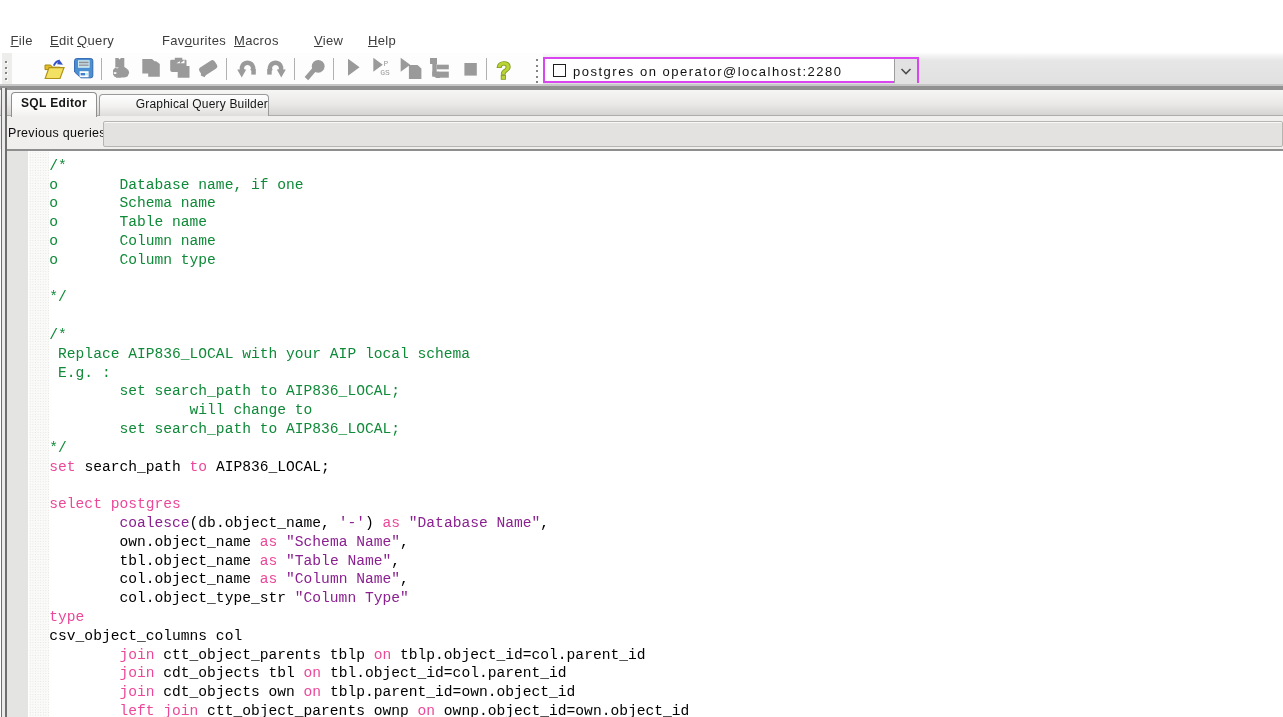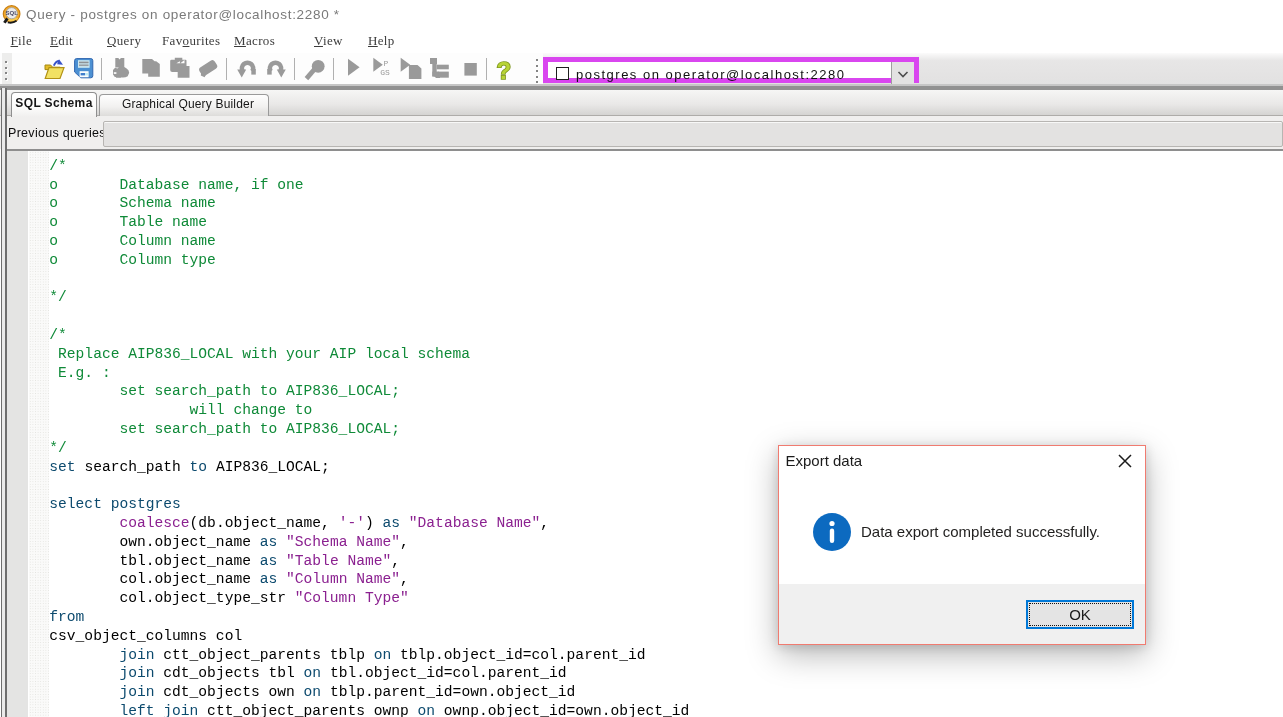--- a/index.html
+++ b/index.html
@@ -4,88 +4,76 @@
 <style>
   html,body{margin:0;padding:0;}
   #app{position:relative;width:1283px;height:717px;overflow:hidden;
        font-family:"Liberation Sans",sans-serif;background:#fff;}
   .abs{position:absolute;}
   
   #titlebar{left:0;top:0;width:1283px;height:28px;background:#ffffff;}
   #titletext{left:26px;top:0;height:28px;line-height:29px;font-size:13.5px;color:#7a7a7a;letter-spacing:0.68px;}
   
   #menubar{left:0;top:28px;width:1283px;height:25px;background:#ffffff;font-size:13px;color:#3c3c3c;}
-  .mi{position:absolute;top:0;height:25px;line-height:26px;letter-spacing:0.35px;font-family:Liberation Serif, serif;}
+  .mi{position:absolute;top:0;height:25px;line-height:26px;letter-spacing:0.35px;}
   
   #toolbar{left:0;top:53px;width:1283px;height:31px;background:#fdfdfd;}
   #tbright{left:543px;top:0;width:740px;height:31px;background:linear-gradient(#fbfbfb 0%,#e7e6e6 25%,#e2e1e1 100%);}
   .grip{width:10px;height:31px;top:0;background:#ededec;}
   .dot{position:absolute;width:2px;height:2px;background:#848484;box-shadow:1px 1px 0 #fff;}
   .sep{position:absolute;top:5px;width:1px;height:22px;background:#b0b0b0;}
   
-  #combo1{left:543px;top:4px;width:376px;height:26px;background:#fff;border:5px solid #d946ef;box-sizing:border-box;}
+  #combo1{left:543px;top:4px;width:376px;height:26px;background:#fff;border:2px solid #d946ef;box-sizing:border-box;}
   #combo1 .btn{position:absolute;right:0px;top:0px;width:22px;height:24px;background:#e3e2e2;border-left:1px solid #9e9e9e;}
   #combo1 .chk{position:absolute;left:8px;top:5px;width:11px;height:11px;border:1.6px solid #1f1f1f;background:#fff;}
   #combo1 .txt{position:absolute;left:28px;top:0;height:24px;line-height:25px;font-size:13px;color:#111;letter-spacing:1.5px;}
   
   #band1{left:0;top:84px;width:1283px;height:2px;background:#c6c6c6;}
   #band2{left:0;top:86px;width:1283px;height:3.5px;background:#919191;}
   #tabstrip{left:0;top:89.5px;width:1283px;height:26.5px;background:linear-gradient(#f6f6f5 0%,#e9e8e7 55%,#d3d2d0 100%);}
   #tabline{left:0;top:114.5px;width:1283px;height:1.5px;background:#aeaca9;}
   .tab{position:absolute;box-sizing:border-box;font-size:12px;color:#161616;text-align:center;}
-  #tab2{left:99px;top:94px;width:170px;height:22px;letter-spacing:0.18px;text-align:center;padding-left:8px;border:1px solid #9a9a9a;border-bottom:none;border-radius:4px 4px 0 0;background:linear-gradient(#fefefe 0%,#f2f1f0 55%,#dddcda 100%);line-height:19px;}
+  #tab2{left:99px;top:94px;width:170px;height:22px;letter-spacing:0.18px;text-align:right;padding-left:8px;border:1px solid #9a9a9a;border-bottom:none;border-radius:4px 4px 0 0;background:linear-gradient(#fefefe 0%,#f2f1f0 55%,#dddcda 100%);line-height:19px;}
   #tab1{left:11px;top:92px;width:86px;height:25px;letter-spacing:0.35px;border:1px solid #8f8f8f;border-bottom:none;border-radius:4px 4px 0 0;background:linear-gradient(#ffffff 0%,#fcfcfb 60%,#f0efee 100%);font-weight:bold;line-height:21px;z-index:3;}
   
   #prevrow{left:0;top:116px;width:1283px;height:33px;background:#f0efee;}
   #prevlabel{left:8px;top:0;height:33px;line-height:34px;font-size:12.5px;color:#0d0d0d;letter-spacing:0.3px;}
   #prevcombo{left:103px;top:5px;width:1180px;height:26px;background:#e3e2e1;border:1px solid #b7b5b2;box-sizing:border-box;border-radius:2px;box-shadow:inset 0 1px 0 #f8f8f7;}
   
   #edtop{left:5px;top:149px;width:1278px;height:1.5px;background:#8e8e8e;}
   #edleft1{left:0.6px;top:88px;width:1.6px;height:629px;background:#6e6e6e;}
   #edleft2{left:2.2px;top:88px;width:2.8px;height:629px;background:#eaeaea;}
   #edleft3{left:5px;top:88px;width:1.8px;height:629px;background:#6e6e6e;}
   #edborder{left:6.8px;top:150.5px;width:21.7px;height:566.5px;background:#e4e4e3;}
   #edbg{left:9px;top:150.5px;width:1274px;height:566.5px;background:#ffffff;}
   #gutter{left:28.5px;top:150.5px;width:20.5px;height:566.5px;background:#fafaf9;background-image:radial-gradient(#e3e3df 28%,rgba(0,0,0,0) 34%);background-size:2.6px 2.6px;}
   #code{left:49.3px;top:156.9px;margin:0;font-family:"Liberation Mono",monospace;font-size:14.62px;line-height:18.8px;color:#000;}
   .c{color:#0f8a38;} 
-  .k{color:#0c4a6e;} 
+  .k{color:#ec4899;} 
   .s{color:#8b2190;text-align:center;} 
   
   #dialog{left:778px;top:445px;width:368px;height:200px;background:#fff;border:1.4px solid #f07b70;box-sizing:border-box;box-shadow:0 10px 30px rgba(0,0,0,.28),0 2px 10px rgba(0,0,0,.14);}
   #dtitle{left:6.5px;top:6px;font-size:15px;color:#1b1b1b;}
   #dclose{left:333.6px;top:3.6px;width:24px;height:24px;}
   #dfooter{left:0;bottom:0;width:100%;height:60.5px;background:#f0f0f0;}
   #dicon{left:33px;top:66px;width:40px;height:40px;}
   #dmsg{left:82px;top:58.5px;width:270px;height:53px;line-height:53px;font-size:15px;color:#201f1e;}
   #okbtn{left:247px;top:154px;width:108px;height:29px;background:#e4e4e4;border:2px solid #0078d7;box-sizing:border-box;}
   #okbtn .focus{position:absolute;left:1px;top:1px;right:1px;bottom:1px;border:1px dotted #111;}
   #okbtn .lbl{position:absolute;left:0;top:0;width:100%;height:100%;text-align:center;line-height:25px;font-size:15px;color:#1b1b1b;}
 </style>
 </head>
 <body>
 <div id="app">
 
-  <div id="titlebar" class="abs">
-    <svg class="abs" style="left:2px;top:4px" width="21" height="22" viewBox="0 0 21 22">
-      <circle cx="9.6" cy="10" r="8.3" fill="#f3ab2c"></circle>
-      <circle cx="9.6" cy="10" r="8.3" fill="none" stroke="#c87f12" stroke-width="1.2"></circle>
-      <path d="M3 14 a8.3 8.3 0 0 0 13.4 0 z" fill="#f8c84a"></path>
-      <circle cx="9.7" cy="9.2" r="5.6" fill="#ececec" stroke="#9a9a9a" stroke-width="0.8"></circle>
-      <text x="9.7" y="11.4" font-size="6" font-family="Liberation Sans" font-weight="bold" fill="#4a4a66" text-anchor="middle">SQL</text>
-      <path d="M4.2 13.5 L1.2 18 L3.6 19.6 L6.6 15.3 Z" fill="#1a1a1a"></path>
-      <path d="M14.5 16.8 Q10.5 19.6 5.8 18.4" stroke="#1a1a1a" stroke-width="2" fill="none"></path>
-    </svg>
-    <div id="titletext" class="abs">Query - postgres on operator@localhost:2280 *</div>
-  </div>
 
   <div id="menubar" class="abs">
     <div class="mi" style="left:10.5px"><u>F</u>ile</div>
     <div class="mi" style="left:50px"><u>E</u>dit</div>
-    <div class="mi" style="left:107px"><u>Q</u>uery</div>
+    <div class="mi" style="left:77px"><u>Q</u>uery</div>
     <div class="mi" style="left:162px">Fav<u>o</u>urites</div>
     <div class="mi" style="left:234px"><u>M</u>acros</div>
     <div class="mi" style="left:314px"><u>V</u>iew</div>
     <div class="mi" style="left:368px"><u>H</u>elp</div>
   </div>
 
   <div id="toolbar" class="abs">
     <div id="tbright" class="abs"></div>
     <div class="grip abs" style="left:2px"></div>
     <div class="dot" style="left:5px;top:8px"></div>
@@ -196,21 +184,21 @@
     <rect x="464.4" y="10" width="12.4" height="12.6" fill="#9a9a9a"></rect>
 
     <text x="496.5" y="25.5" font-size="24" font-weight="bold" font-family="Liberation Sans" fill="#b8d435" stroke="#7e961f" stroke-width="1.7" paint-order="stroke">?</text>
   </svg>
 
   <div id="band1" class="abs"></div>
   <div id="band2" class="abs"></div>
   <div id="tabstrip" class="abs"></div>
   <div id="tabline" class="abs"></div>
   <div id="tab2" class="tab">Graphical Query Builder</div>
-  <div id="tab1" class="tab">SQL Schema</div>
+  <div id="tab1" class="tab">SQL Editor</div>
 
   <div id="prevrow" class="abs">
     <div id="prevlabel" class="abs">Previous queries</div>
     <div id="prevcombo" class="abs"></div>
   </div>
 
   <div id="edtop" class="abs"></div>
   <div id="edbg" class="abs"></div>
   <div id="gutter" class="abs"></div>
   <div id="edleft1" class="abs"></div>
@@ -234,37 +222,20 @@
         set search_path to AIP836_LOCAL;
 */</span>
 <span class="k">set</span> search_path <span class="k">to</span> AIP836_LOCAL;
 
 <span class="k">select postgres</span>
         <span class="s">coalesce</span>(db.object_name, <span class="s">'-'</span>) <span class="k">as</span> <span class="s">"Database Name"</span>,
         own.object_name <span class="k">as</span> <span class="s">"Schema Name"</span>,
         tbl.object_name <span class="k">as</span> <span class="s">"Table Name"</span>,
         col.object_name <span class="k">as</span> <span class="s">"Column Name"</span>,
         col.object_type_str <span class="s">"Column Type"</span>
-<span class="k">from</span>
+<span class="k">type</span>
 csv_object_columns col
         <span class="k">join</span> ctt_object_parents tblp <span class="k">on</span> tblp.object_id=col.parent_id
         <span class="k">join</span> cdt_objects tbl <span class="k">on</span> tbl.object_id=col.parent_id
         <span class="k">join</span> cdt_objects own <span class="k">on</span> tblp.parent_id=own.object_id
         <span class="k">left join</span> ctt_object_parents ownp <span class="k">on</span> ownp.object_id=own.object_id</pre>
 
-  <div id="dialog" class="abs">
-    <div id="dtitle" class="abs">Export data</div>
-    <svg id="dclose" class="abs" width="24" height="24" viewBox="0 0 24 24">
-      <path d="M6 5 L18 17 M18 5 L6 17" stroke="#1b1b1b" stroke-width="1.5" fill="none"></path>
-    </svg>
-    <div id="dfooter" class="abs"></div>
-    <svg id="dicon" class="abs" width="40" height="40" viewBox="0 0 40 40">
-      <circle cx="20" cy="20" r="19" fill="#0c6ac0"></circle>
-      <circle cx="20" cy="11.5" r="2.6" fill="#fff"></circle>
-      <rect x="17.8" y="16.5" width="4.4" height="14.5" rx="2.2" fill="#fff"></rect>
-    </svg>
-    <div id="dmsg" class="abs">Data export completed successfully.</div>
-    <div id="okbtn" class="abs">
-      <div class="focus"></div>
-      <div class="lbl">OK</div>
-    </div>
-  </div>
 </div>
 
 </body></html>

